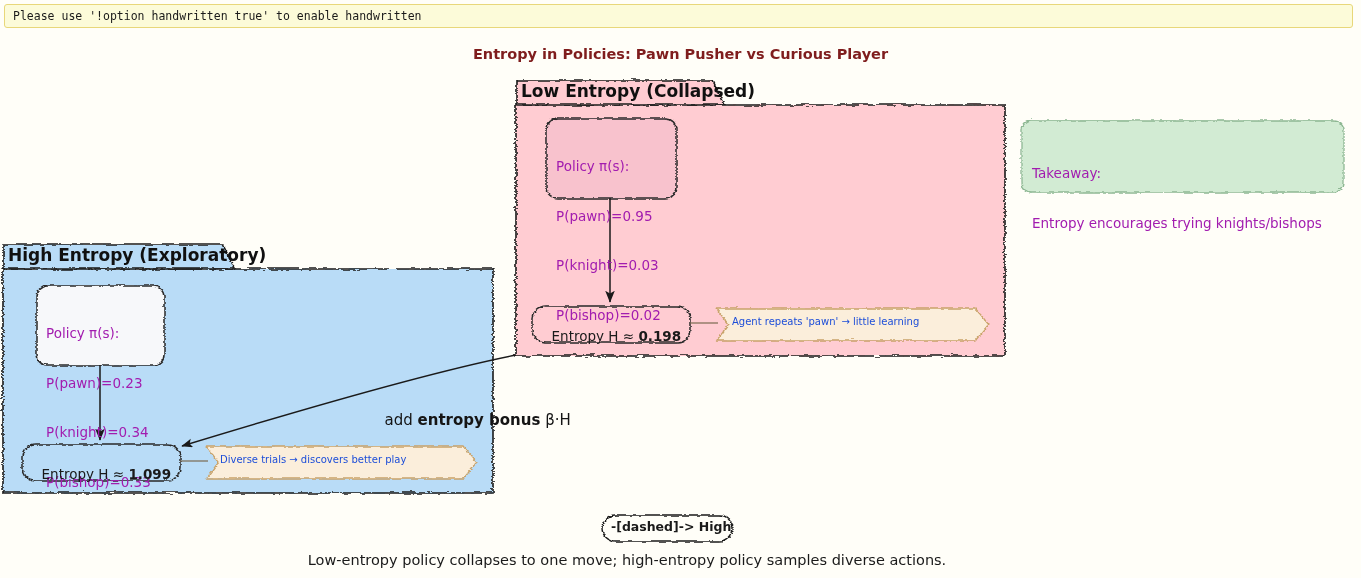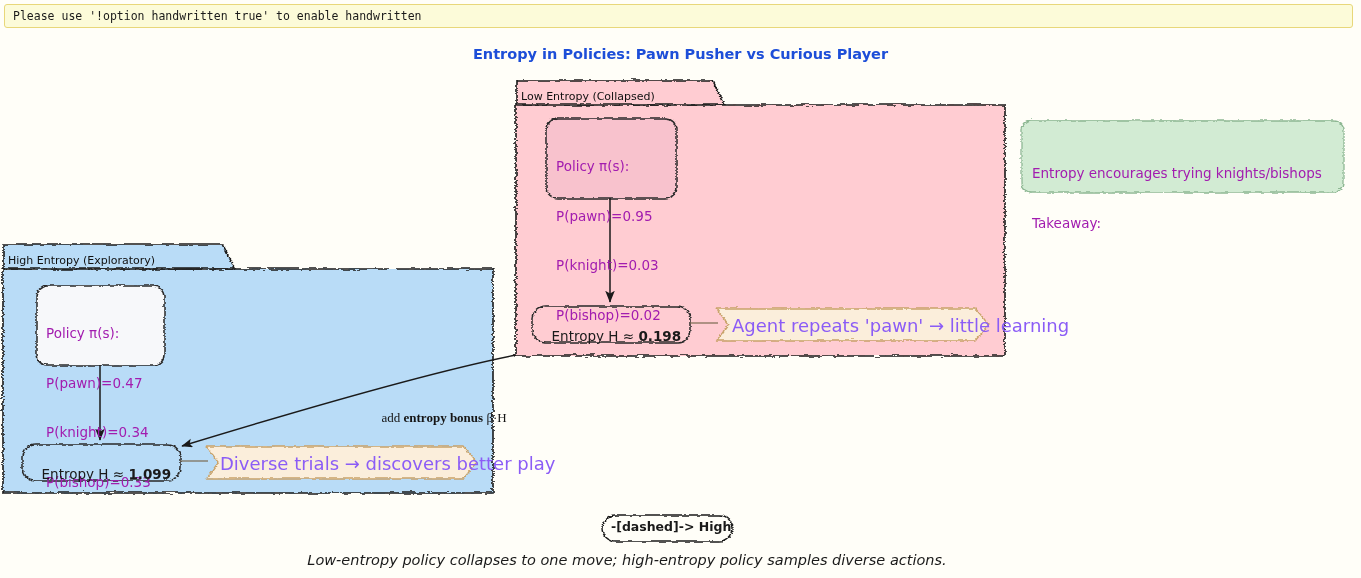--- a/index.html
+++ b/index.html
@@ -54,62 +54,59 @@
     line-height: 1.0;
   }
 
   #diagram-title {
     position: absolute;
     left: 0; top: 46px;
     width: 1361px;
     text-align: center;
     font-size: 14.5px;
     font-weight: bold;
-    color: #1d4ed8;
+    color: #7f1d1d;
   }
 
   #diagram-caption {
     position: absolute;
     left: 0; top: 552px;
     width: 1254px;
     text-align: center;
     font-size: 14.5px;
     color: #1a1a1a;
-    font-style: italic;
   }
 
   .cluster-title {
-    font-size: 11px;
-    font-weight: normal;
+    font-size: 17px;
+    font-weight: bold;
     color: #101010;
-    margin-top: 8px;
   }
 
   .node-text {
     font-size: 13.5px;
     color: #1a1a1a;
   }
   .node-text .b { font-weight: bold; text-align: right; }
 
   .note-text {
-    font-size: 18px;
-    color: #8b5cf6;
+    font-size: 10px;
+    color: #1d4ed8;
   }
 
   .policy-line {
     font-size: 13.5px;
     color: #a21caf;
     display: block;
     line-height: 17.5px;
   }
 
   .edge-label {
-    font-size: 13px;
+    font-size: 15px;
     color: #151515;
-    font-family: Liberation Serif, serif;
   }
   .edge-label .b { font-weight: bold; }
 
   .tiny-node-text {
     font-size: 12.5px;
     color: #1a1a1a;
     font-weight: bold;
   }
 </style>
 </head>
@@ -212,35 +209,35 @@
 </div>
 
 <div class="lbl node-text" style="left:543px; top:316px;">
   <span>Entropy H ≈ </span><span class="b">0.198</span>
 </div>
 
 <div class="lbl note-text" style="left:732px; top:317px;">Agent repeats 'pawn' → little learning</div>
 
 <div class="lbl" style="left:46px; top:293px;">
   <span class="policy-line">Policy π(s):</span>
-  <span class="policy-line">P(pawn)=0.47</span>
+  <span class="policy-line">P(pawn)=0.23</span>
   <span class="policy-line">P(knight)=0.34</span>
   <span class="policy-line">P(bishop)=0.33</span>
 </div>
 
 <div class="lbl node-text" style="left:33px; top:454px;">
   <span>Entropy H ≈ </span><span class="b">1.099</span>
 </div>
 
 <div class="lbl note-text" style="left:220px; top:455px;">Diverse trials → discovers better play</div>
 
 <div class="lbl edge-label" style="left:375px; top:398px;">
   <span>add </span><span class="b">entropy bonus</span><span> β·H</span>
 </div>
 
 <div class="lbl" style="left:1032px; top:133px;">
+  <span class="policy-line">Takeaway:</span>
   <span class="policy-line">Entropy encourages trying knights/bishops</span>
-  <span class="policy-line">Takeaway:</span>
 </div>
 
 <div class="lbl tiny-node-text" style="left:611px; top:521px;">-[dashed]-&gt; High</div>
 
 <div id="diagram-caption">Low-entropy policy collapses to one move; high-entropy policy samples diverse actions.</div>
 
 </body></html>

